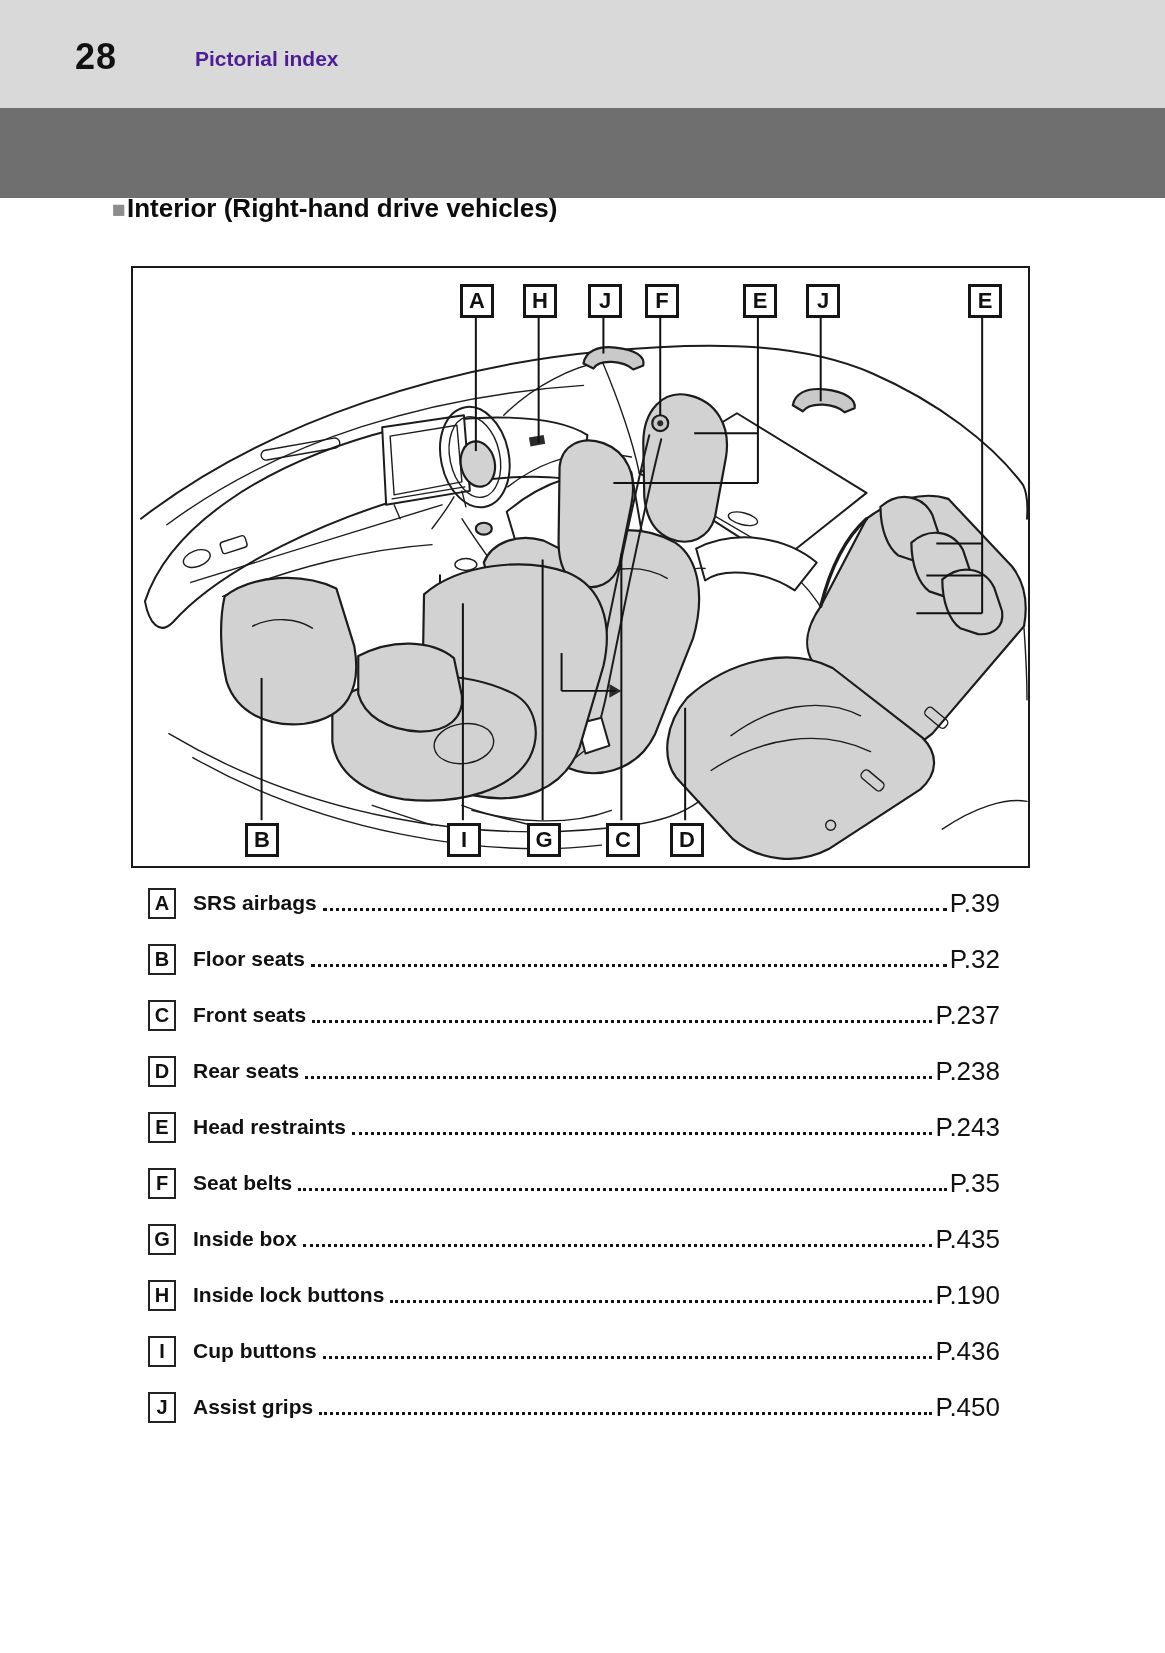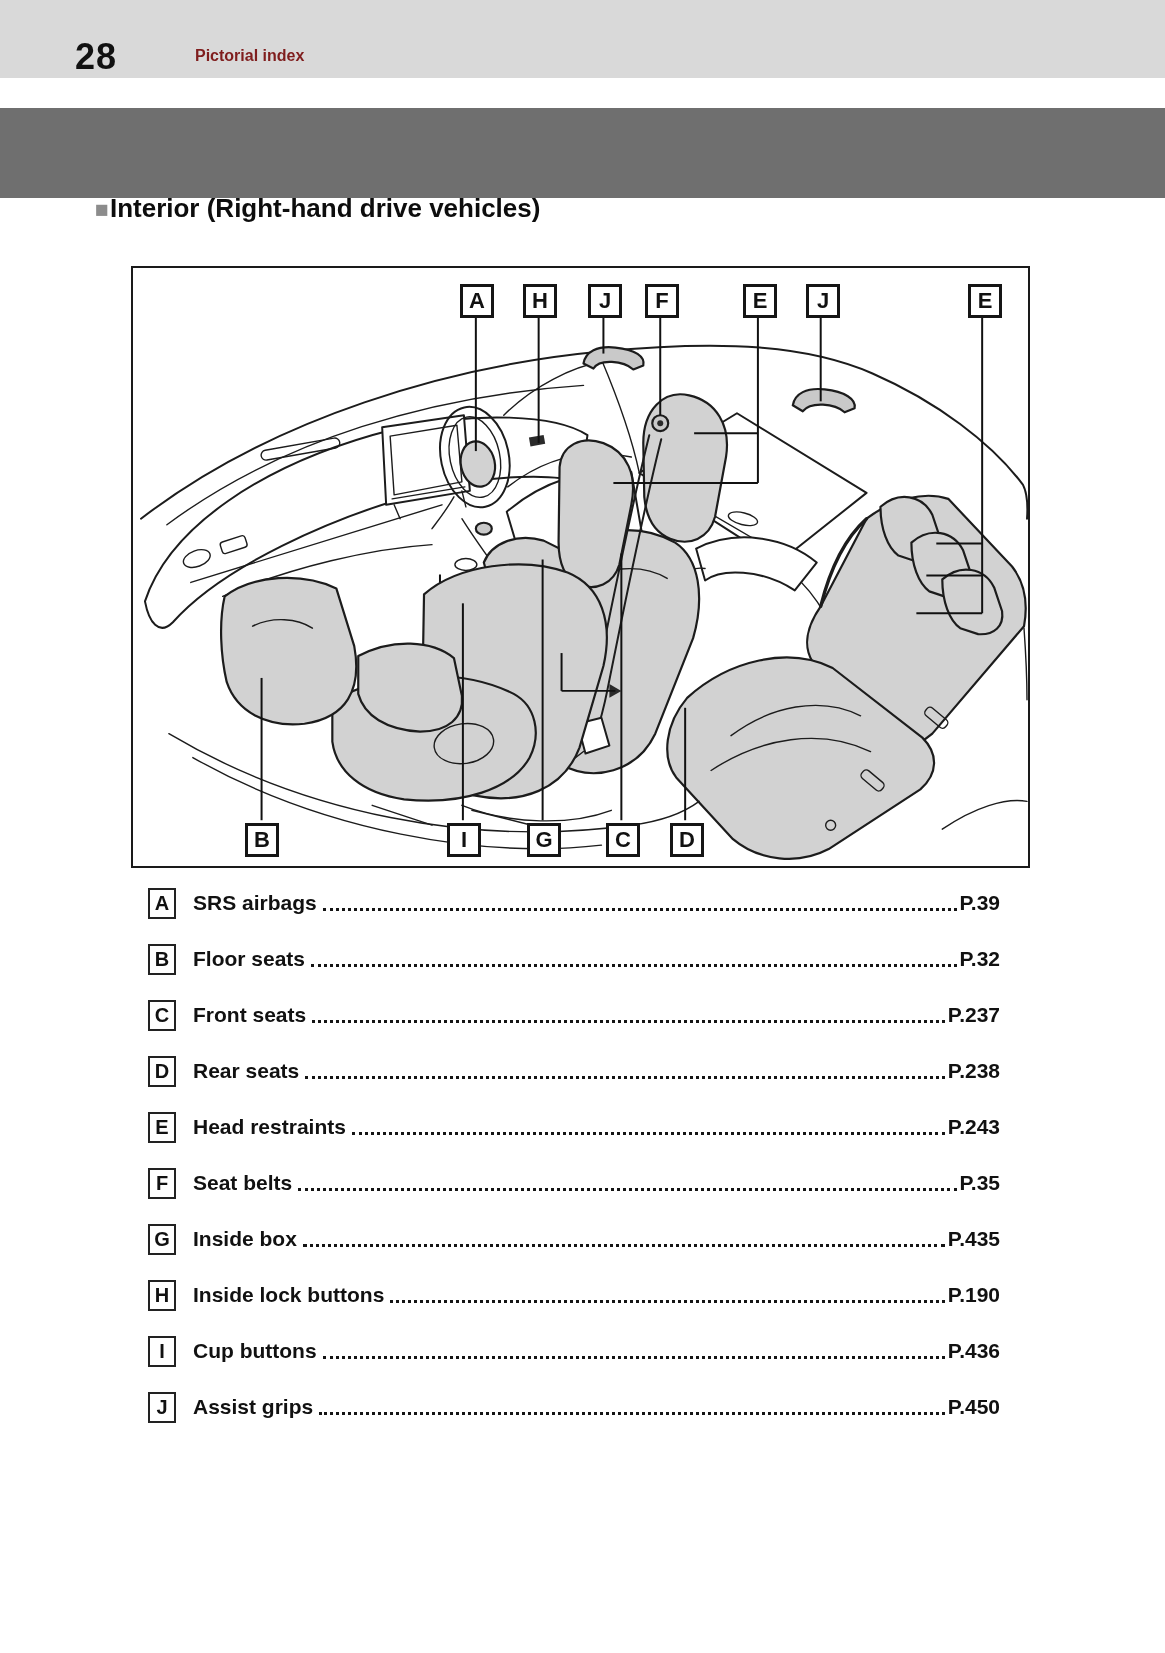--- a/index.html
+++ b/index.html
@@ -1,27 +1,27 @@
 <!DOCTYPE html>
 <html><head>
 <meta charset="utf-8">
 <style>
   html,body{margin:0;padding:0;background:#fff;}
   .page{position:relative;width:1165px;height:1653px;background:#ffffff;
         font-family:"Liberation Sans",sans-serif;color:#111;overflow:hidden;}
 
   
-  .topbar{position:absolute;left:0;top:0;width:1165px;height:78px;background:#d9d9d9;text-align:right;}
+  .topbar{position:absolute;left:0;top:0;width:1165px;height:108px;background:#d9d9d9;text-align:right;}
   .page-num{position:absolute;left:75px;top:36px;font-size:36px;font-weight:bold;
             letter-spacing:1px;color:#111;}
-  .section-name{position:absolute;left:195px;top:47px;font-size:16px;font-weight:bold;color:#7f1d1d;}
+  .section-name{position:absolute;left:195px;top:47px;font-size:21px;font-weight:bold;color:#4c1d95;}
   .darkband{position:absolute;left:0;top:108px;width:1165px;height:90px;background:#6f6f6f;}
 
   
-  .sec-title{position:absolute;left:95px;top:193px;font-size:26px;font-weight:bold;
+  .sec-title{position:absolute;left:112px;top:193px;font-size:26px;font-weight:bold;
              color:#0d0d0d;white-space:nowrap;}
   .sec-title .bullet{color:#8c8c8c;font-size:23px;margin-right:1px;}
 
   
   .figure{position:absolute;left:131px;top:266px;width:899px;height:602px;
           border:2px solid #1a1a1a;box-sizing:border-box;background:#fff;}
   .figure svg{position:absolute;left:0;top:0;width:100%;height:100%;}
   .ln{fill:none;stroke:#1c1c1c;stroke-width:2;stroke-linecap:round;stroke-linejoin:round;}
   .thin{stroke-width:1.4;}
   .bold{stroke-width:3.4;}
@@ -36,21 +36,21 @@
 
   
   .index{position:absolute;left:148px;top:875px;width:852px;}
   .index-row{display:flex;align-items:center;height:56px;}
   .letter-box{width:28px;height:31px;box-sizing:border-box;border:2px solid #222;
               background:#fff;font-size:20px;font-weight:bold;display:flex;flex:0 0 28px;
               align-items:center;justify-content:center;margin-right:17px;}
   .item-name{font-size:21px;font-weight:bold;white-space:nowrap;text-align:center;}
   .leader{flex:1;border-bottom:3.4px dotted #141414;margin:0 3px 0 6px;
           transform:translateY(6px);}
-  .item-page{font-size:21px;font-weight:bold;white-space:nowrap;}
+  .item-page{font-size:26px;font-weight:normal;white-space:nowrap;}
 </style>
 </head>
 <body>
 
 <div class="page">
 
   <div class="topbar">
     <div class="page-num">28</div>
     <div class="section-name">Pictorial index</div>
   </div>

